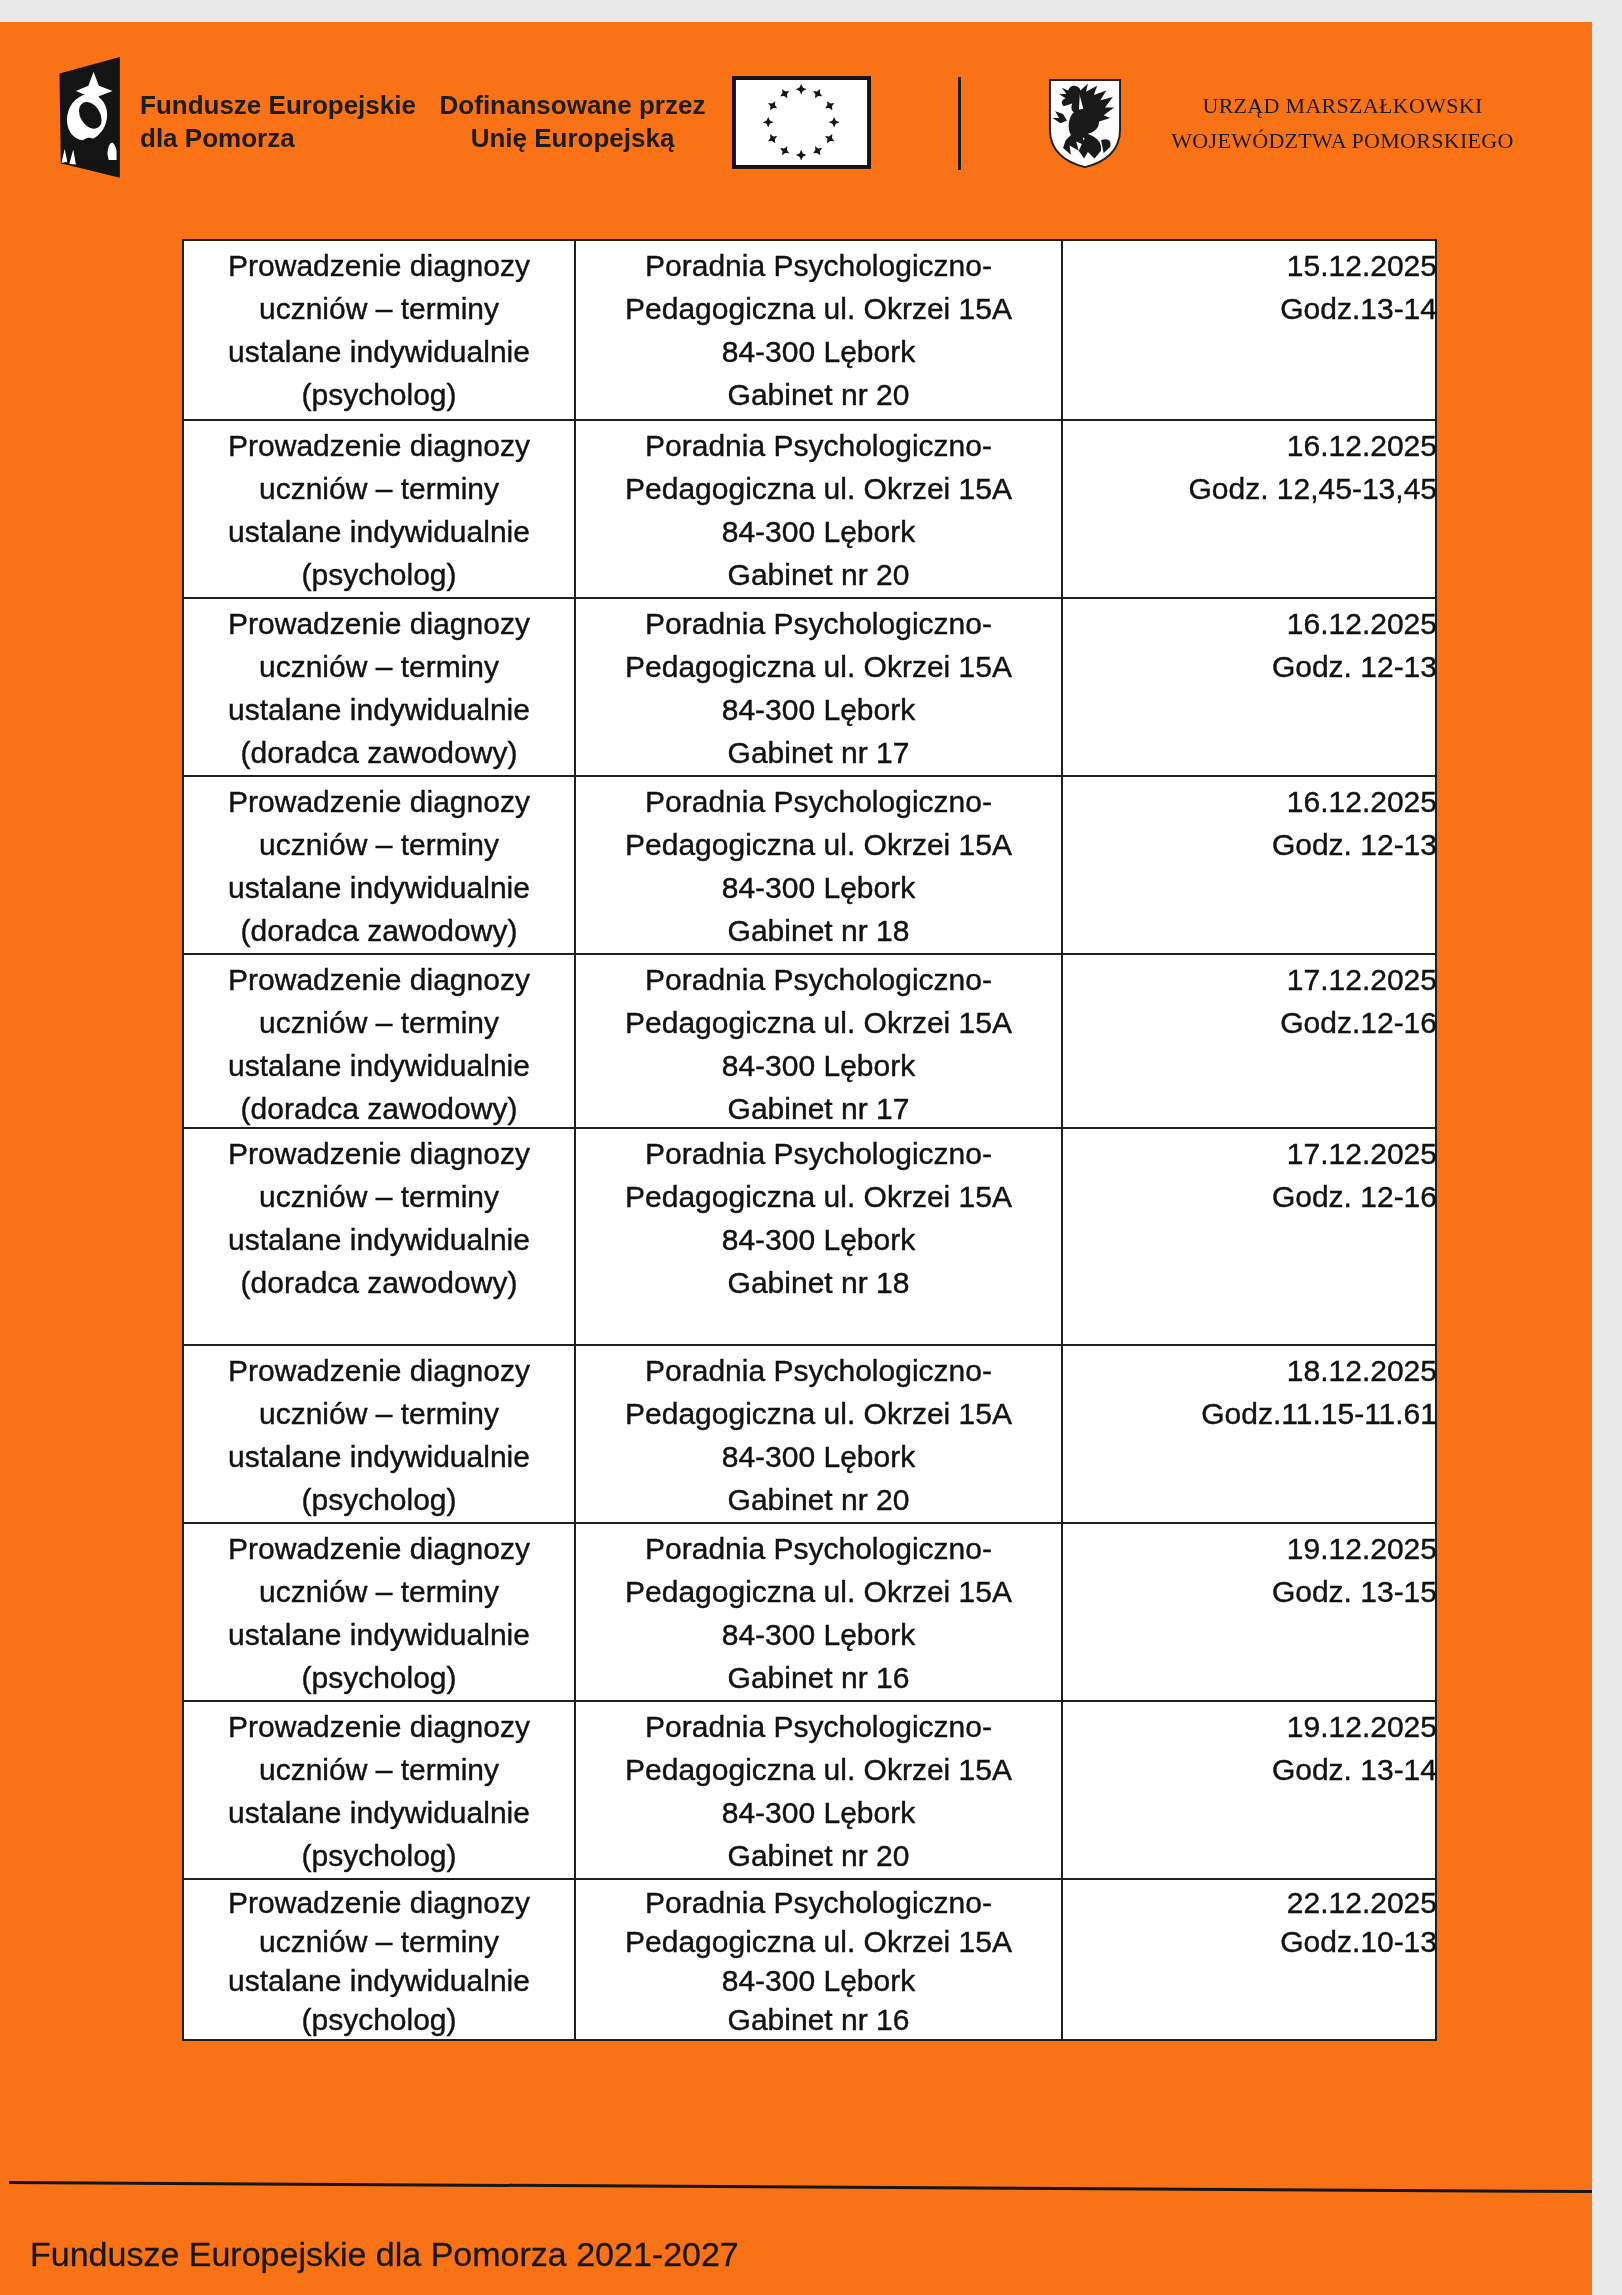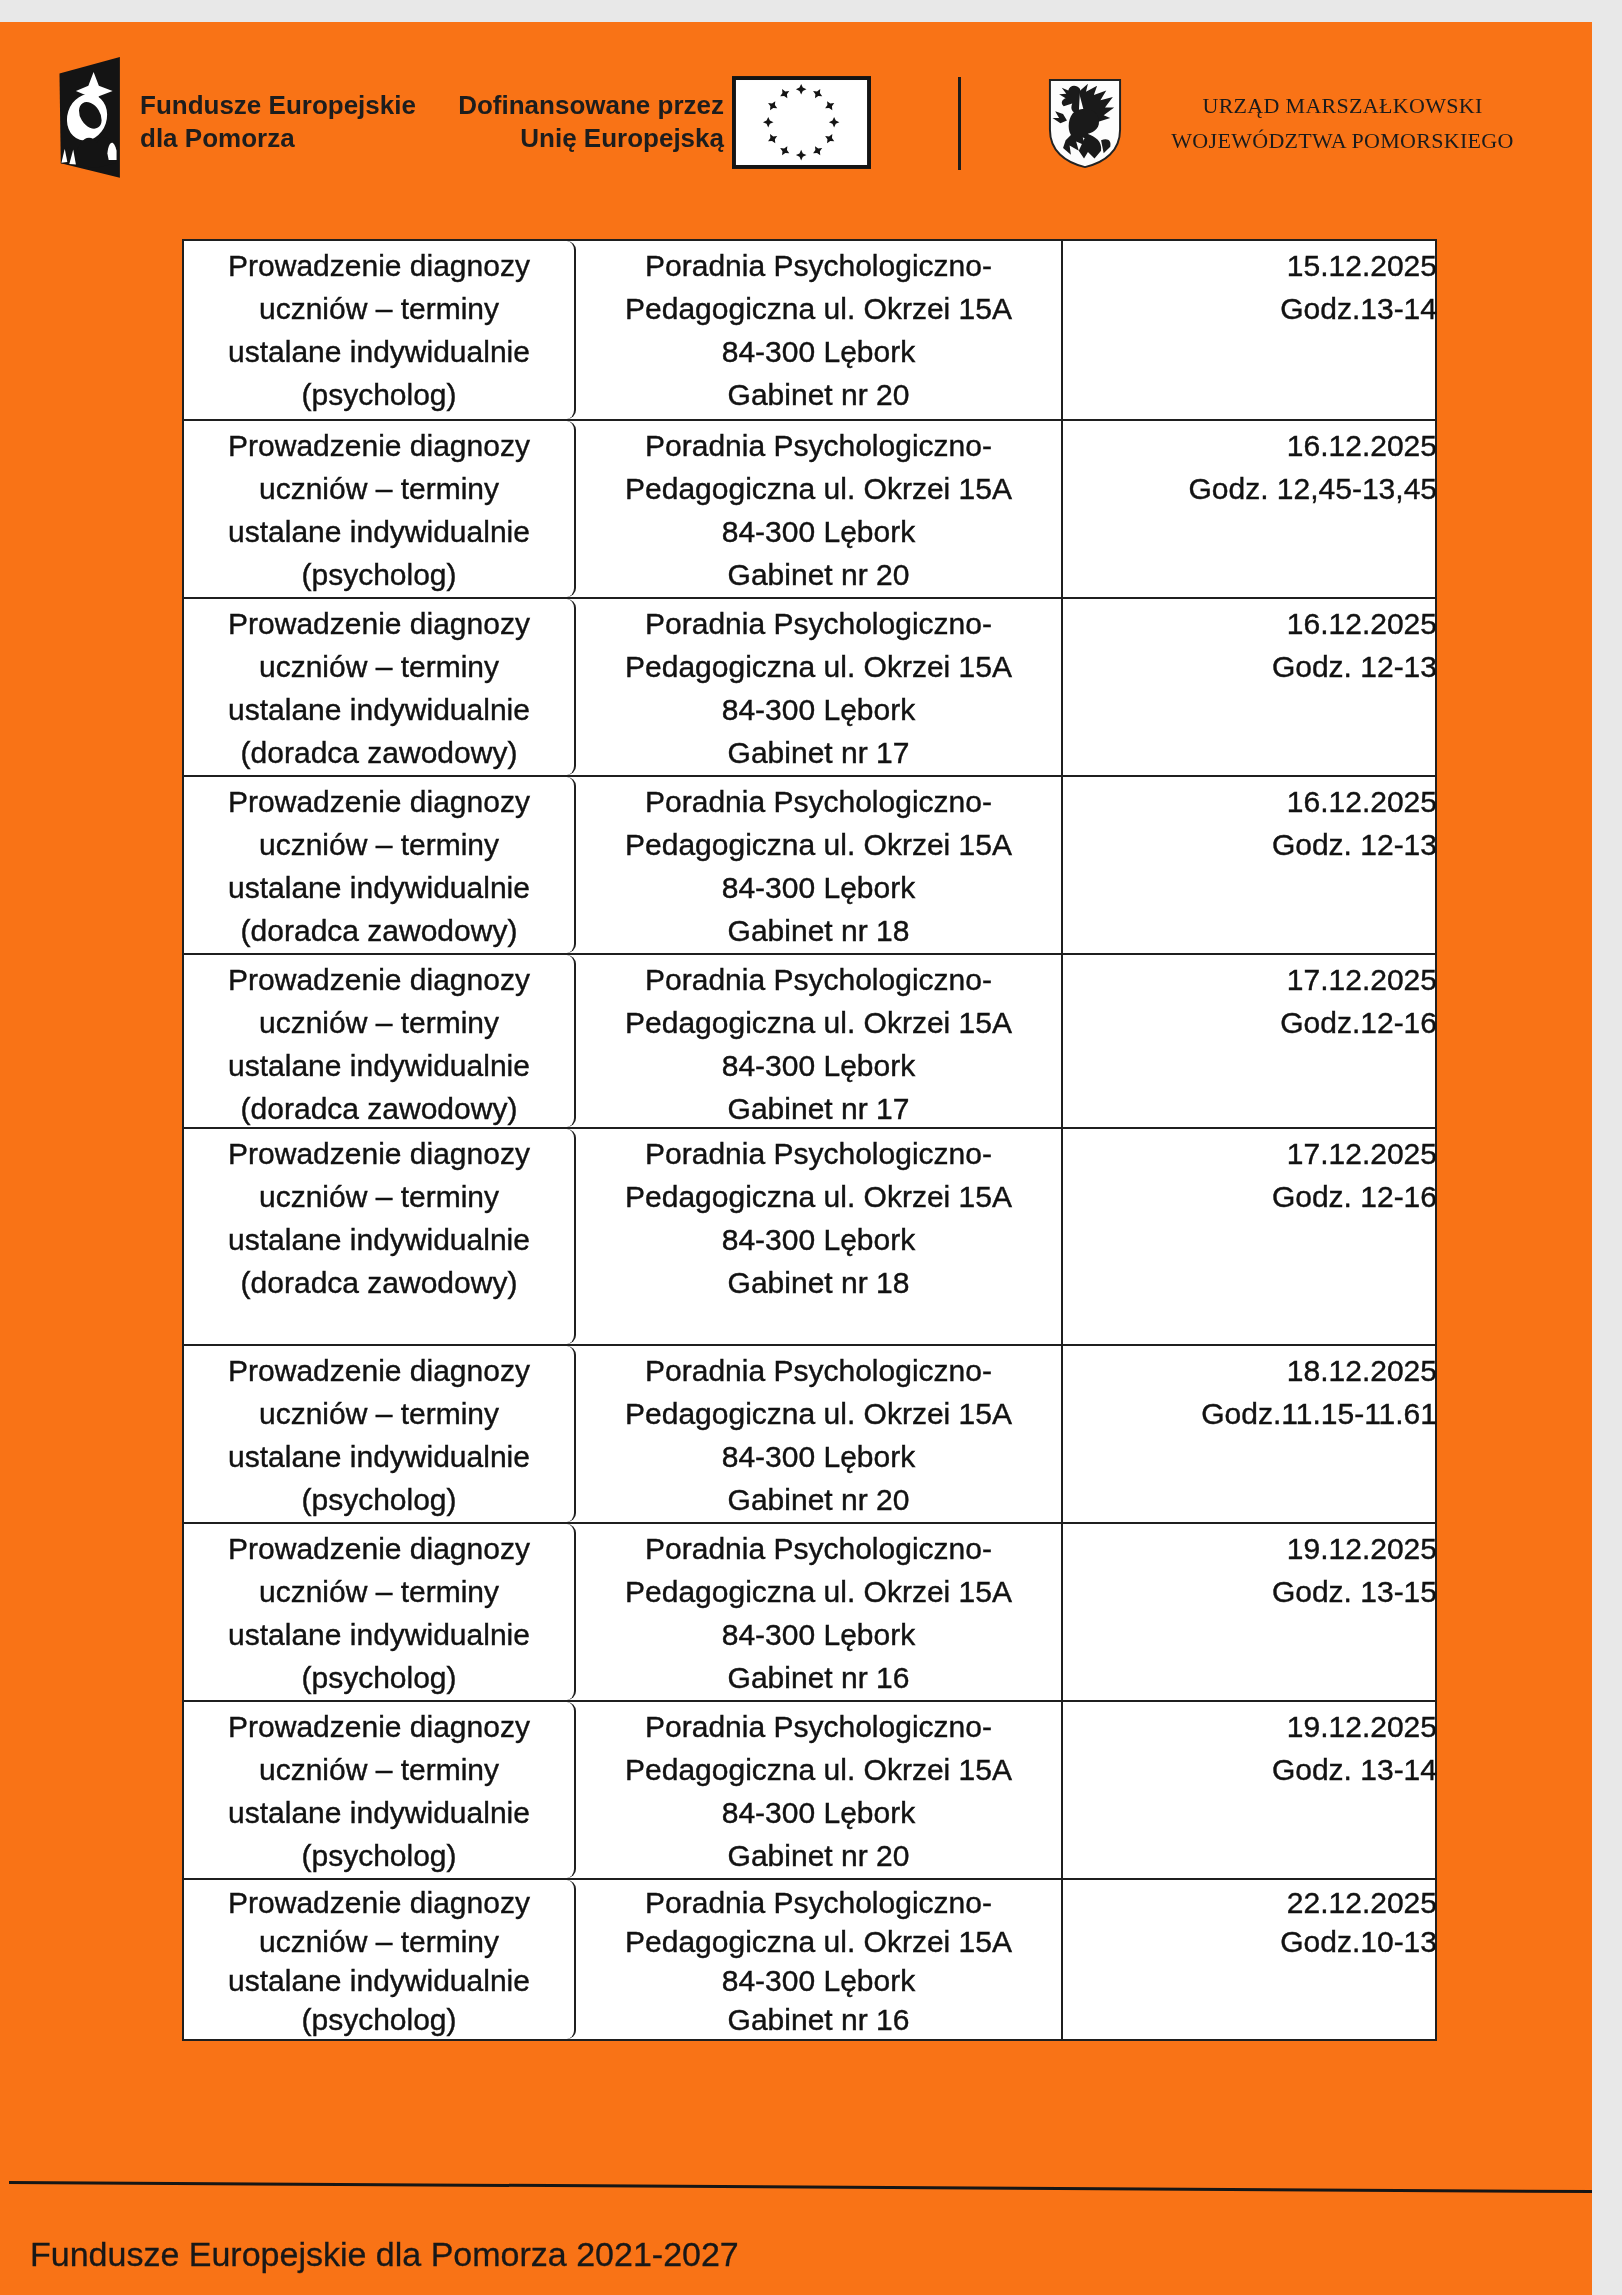--- a/index.html
+++ b/index.html
@@ -14,21 +14,21 @@
   }
   
   .hdr-item{position:absolute;}
   .fe-logo{left:56px;top:33px;width:66px;height:126px;}
   .fe-text{
     left:140px;top:67px;width:290px;
     font-size:26px;line-height:33px;font-weight:700;color:#1d1d1d;
     letter-spacing:0px;
   }
   .funding-text{
-    left:421px;top:67px;width:303px;text-align:right;
+    left:421px;top:67px;width:303px;text-align:center;
     font-size:26px;line-height:33px;font-weight:700;color:#1d1d1d;
   }
   .eu-flag{left:732px;top:54px;width:139px;height:93px;}
   .hdr-sep{left:958px;top:55px;width:2.6px;height:93px;background:#1c1c1c;}
   .crest{left:1046px;top:55px;width:78px;height:93px;}
   .office-text{
     left:1136px;top:66px;width:413px;text-align:center;
     font-family:"Liberation Serif", serif;
     font-size:22px;line-height:35px;font-weight:400;color:#1b1b1b;
     letter-spacing:0.3px;white-space:nowrap;
@@ -44,21 +44,21 @@
   .trow{height:178px;}
   .trow:nth-child(1){height:180px;}
   .trow:nth-child(5){height:174px;}
   .trow:nth-child(6){height:217px;}
   .trow:nth-child(10){height:159px;}
   .tcell{
     box-sizing:border-box;border-right:2px solid #1f1f1f;
     padding-top:3.3px;text-align:center;overflow:hidden;
   }
   .tcell:last-child{border-right:none;}
-  .cell-activity{flex:0 0 392px;border-radius:9px;}
+  .cell-activity{flex:0 0 392px;}
   .cell-location{flex:0 0 487px;}
   .cell-schedule{flex:0 0 374px;text-align:right;}
   .cline{
     font-size:30px;line-height:43px;color:#121212;
     -webkit-text-stroke:0.4px #121212;
     white-space:nowrap;
   }
   .trow:nth-child(10) .cline{line-height:39px;}
   
   .footer-divider{

